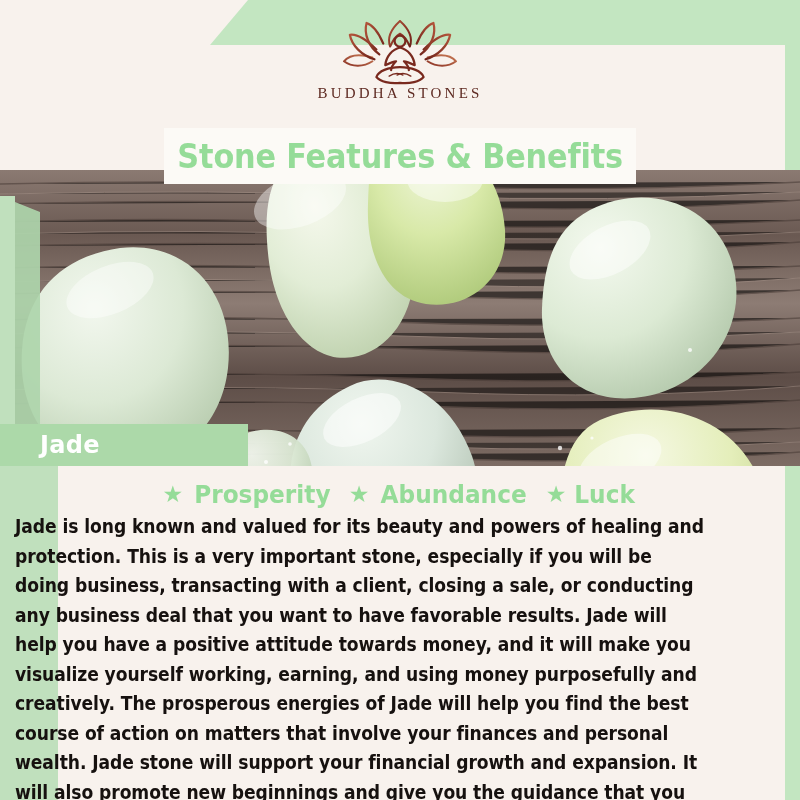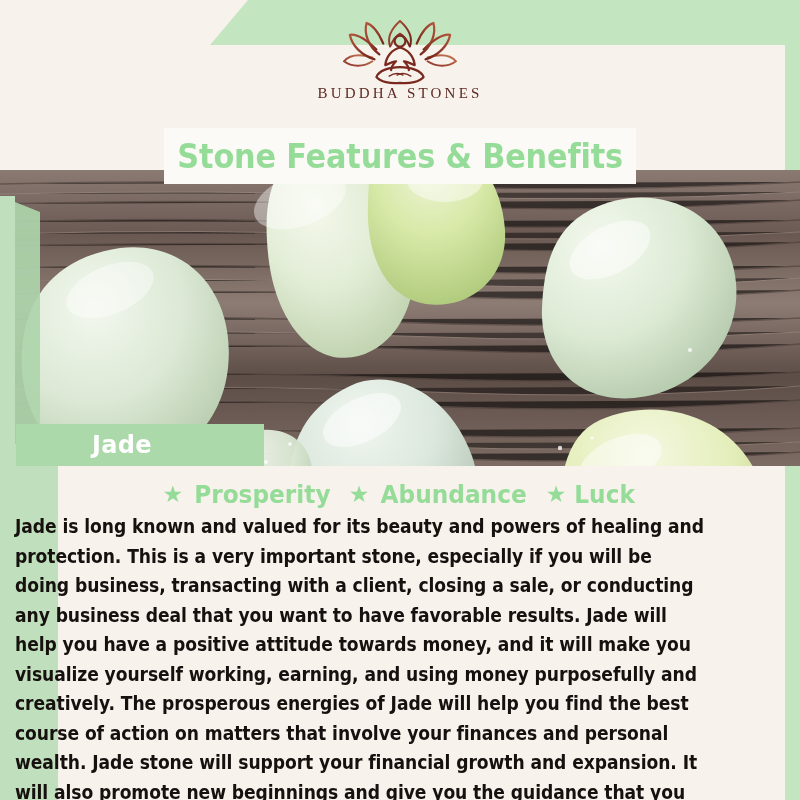--- a/index.html
+++ b/index.html
@@ -101,26 +101,26 @@
     width:800px; height:296px;
     overflow:hidden;
     z-index:3;
     background:#6f5f58;
   }
   .photo svg { display:block; width:800px; height:296px; }
 
   
   .jade-banner {
     position:absolute;
-    top:424px; left:16px;
+    top:424px; left:0;
     width:248px; height:42px;
     background:#acd9a9;
     z-index:7;
     display:flex; align-items:center;
-    padding-left:76px;
+    padding-left:40px;
   }
   .jade-label {
     font-family:"DejaVu Sans", sans-serif;
     font-weight:bold;
     font-size:24px;
     color:#ffffff;
     letter-spacing:.3px;
   }
 
   

